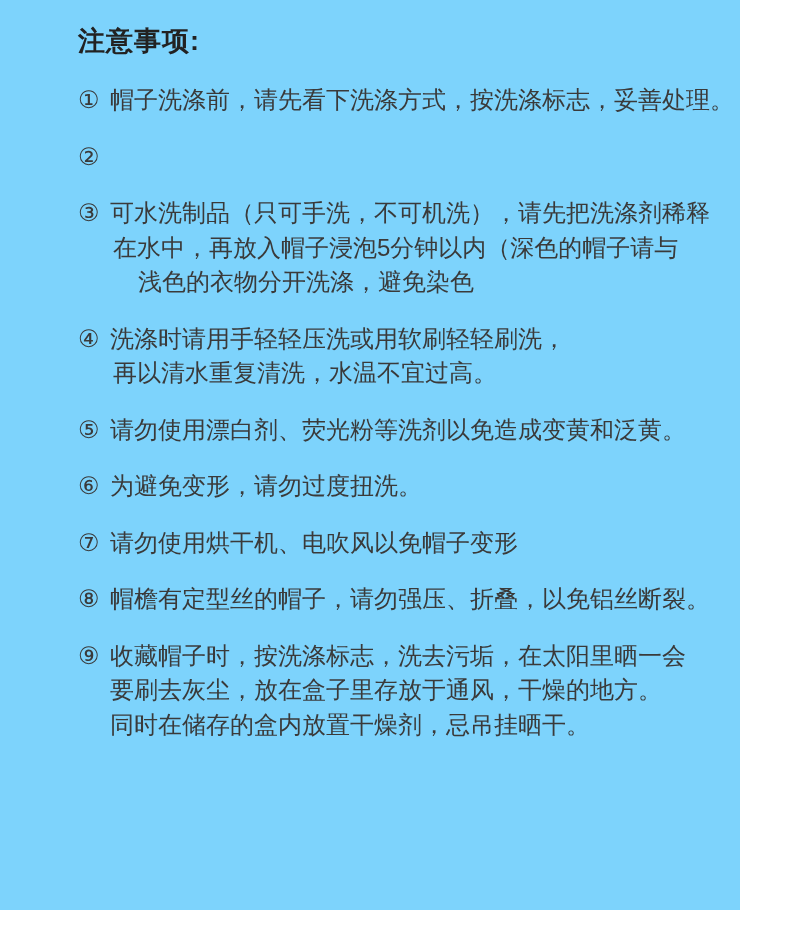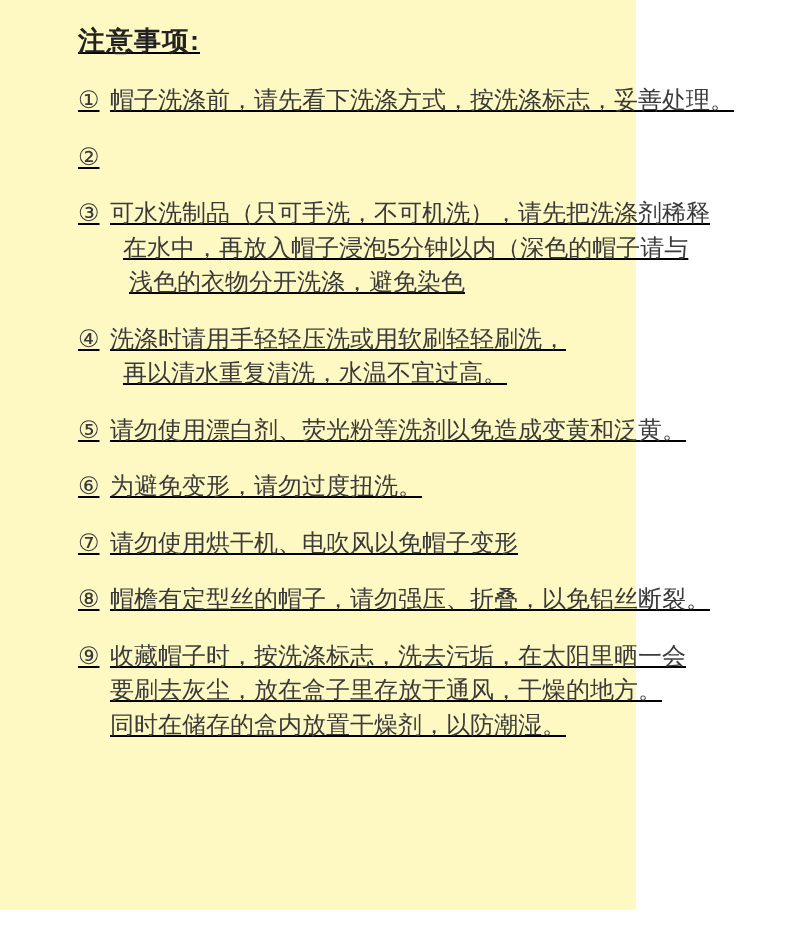--- a/index.html
+++ b/index.html
@@ -7,26 +7,25 @@
     padding: 0;
   }
   body {
     width: 790px;
     height: 939px;
     background: #ffffff;
     font-family: "Liberation Sans", "DejaVu Sans", sans-serif;
     overflow: hidden;
   }
   .page {
-    width: 636px;
+    width: 740px;
     height: 910px;
-    background: #fef9c3;
+    background: #7dd3fc;
     box-sizing: border-box;
     padding: 26px 40px 0 78px;
-    text-decoration: underline;
   }
   .page-title {
     font-size: 27px;
     line-height: 30px;
     font-weight: bold;
     color: #222222;
     letter-spacing: 1px;
     margin: 0 0 27px 0;
   }
   .notice-list {
@@ -46,22 +45,22 @@
     width: 32px;
     color: #3a3a3a;
   }
   .item-lines {
     flex: 1 1 auto;
     min-width: 0;
   }
   .item-line {
     white-space: nowrap;
   }
-  .ind-5  { margin-left: 13px; }
-  .ind-12 { margin-left: 19px; }
+  .ind-5  { margin-left: 3px; }
+  .ind-12 { margin-left: 28px; }
   .page-footer {
     width: 790px;
     height: 29px;
     background: #ffffff;
   }
 </style>
 </head>
 <body>
 
 <div class="page">
@@ -126,20 +125,20 @@
       <div class="item-lines">
         <div class="item-line">帽檐有定型丝的帽子，请勿强压、折叠，以免铝丝断裂。</div>
       </div>
     </div>
 
     <div class="notice-item">
       <span class="item-num">⑨</span>
       <div class="item-lines">
         <div class="item-line">收藏帽子时，按洗涤标志，洗去污垢，在太阳里晒一会</div>
         <div class="item-line">要刷去灰尘，放在盒子里存放于通风，干燥的地方。</div>
-        <div class="item-line">同时在储存的盒内放置干燥剂，以防潮湿。</div>
+        <div class="item-line">同时在储存的盒内放置干燥剂，忌吊挂晒干。</div>
       </div>
     </div>
 
   </div>
 </div>
 
 <div class="page-footer"></div>
 
 </body></html>

